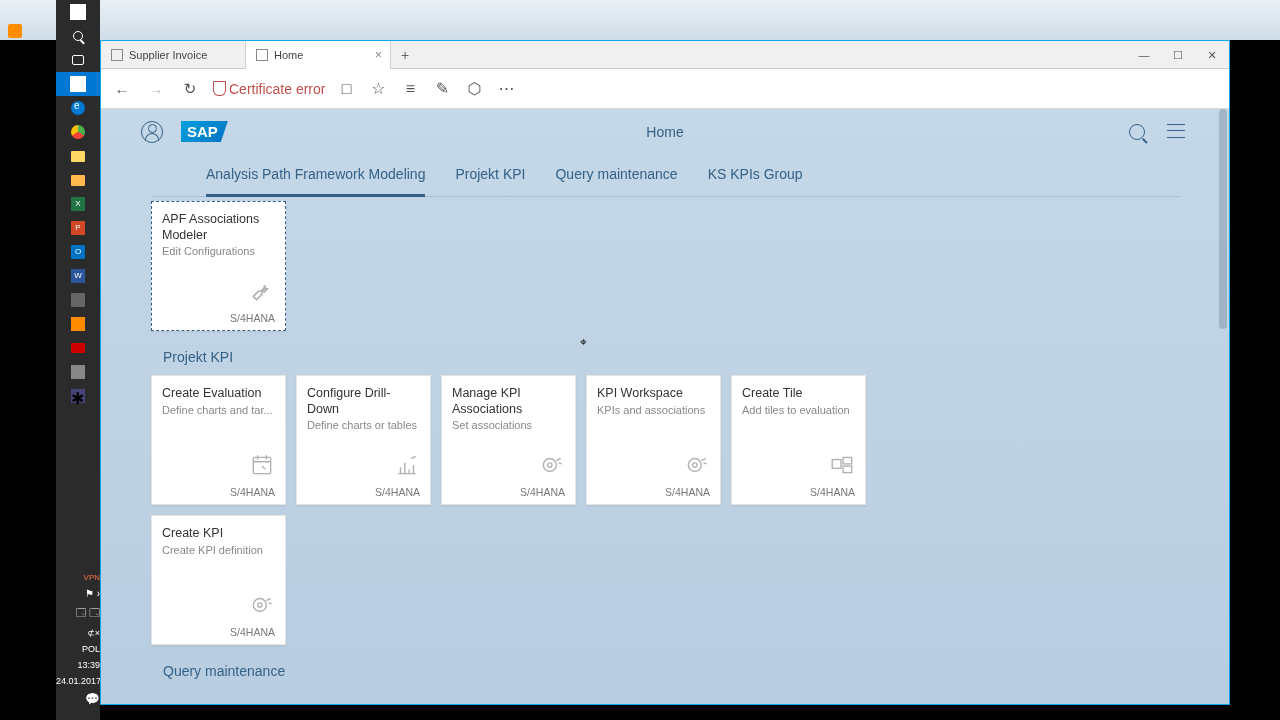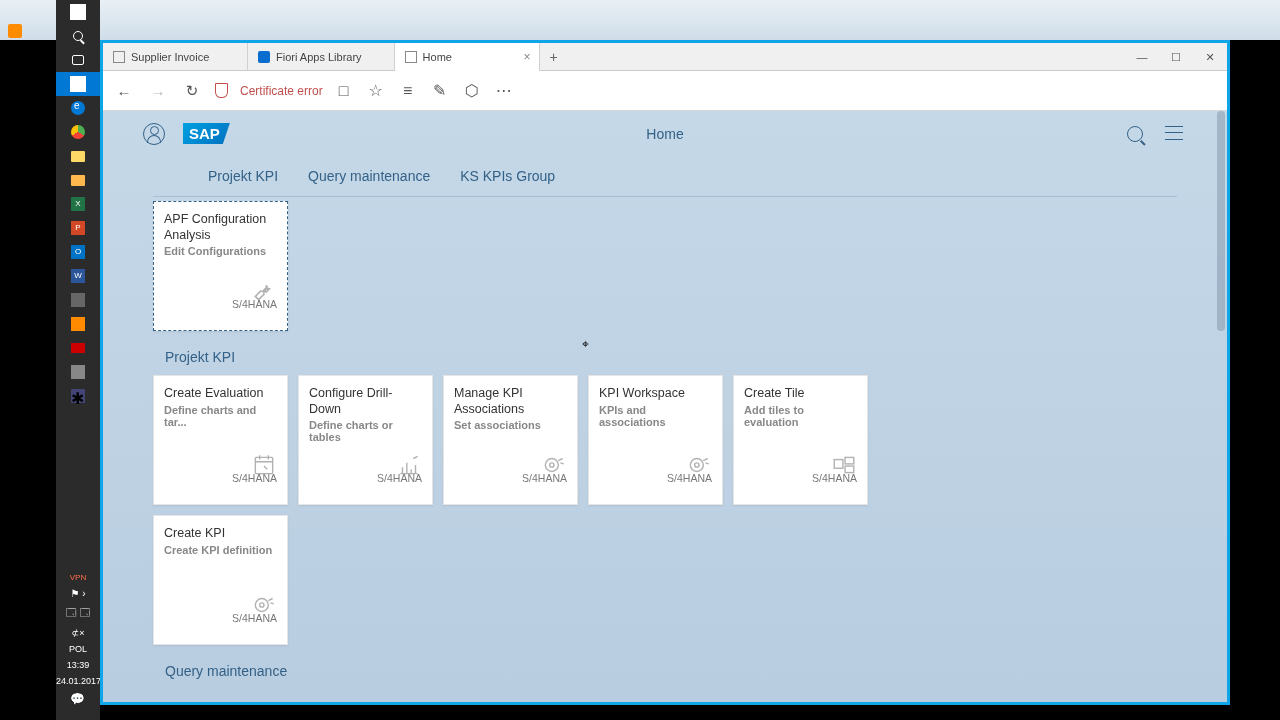--- a/index.html
+++ b/index.html
@@ -22,39 +22,39 @@
 .ticon-folder { background: #ffd966; width: 14px; height: 11px; border-radius: 1px; }
 .ticon-folder2 { background: #ffb84d; width: 14px; height: 11px; border-radius: 1px; }
 .ticon-excel { background: #217346; width: 14px; height: 14px; color:#fff; font-size:8px; text-align:center; line-height:14px; }
 .ticon-ppt { background: #d24726; width: 14px; height: 14px; color:#fff; font-size:8px; text-align:center; line-height:14px; }
 .ticon-outlook { background: #0072c6; width: 14px; height: 14px; color:#fff; font-size:8px; text-align:center; line-height:14px; }
 .ticon-word { background: #2b579a; width: 14px; height: 14px; color:#fff; font-size:8px; text-align:center; line-height:14px; }
 .ticon-generic { background: #666; width: 14px; height: 14px; }
 .ticon-red { background: #c00; width: 14px; height: 10px; }
 .ticon-blue { background: #447; width: 14px; height: 14px; }
 .taskbar-bottom { position:absolute; bottom:8px; left:0; width:44px; color:#fff; font-size:9px; text-align:center; }
-.taskbar-bottom div { margin-bottom: 6px; }
-
-.browser-window { position: absolute; left: 100px; top: 40px; width: 1130px; height: 665px; background: #fff; border: 3px solid #0ea5e9; z-index: 10; }
+.taskbar-bottom div { margin-bottom: 6px; text-align: right; }
+
+.browser-window { position: absolute; left: 100px; top: 40px; width: 1130px; height: 665px; background: #fff; border: 1px solid #0ea5e9; z-index: 10; }
 
 .tab-bar { height: 28px; background: #f0f0f0; display: flex; align-items: center; position: relative; border-bottom: 1px solid #ccc; }
 .tab { height: 28px; padding: 0 32px 0 10px; display: flex; align-items: center; gap: 6px; font-size: 11px; color: #444; border-right: 1px solid #d0d0d0; position: relative; min-width: 145px; }
 .tab.active { background: #fff; }
 .tab-icon { width: 12px; height: 12px; display: inline-block; }
 .tab-icon-sap { border: 1px solid #888; }
 .tab-icon-fiori { background: #0a6ed1; border-radius: 2px; }
 .tab-icon-gtw { background: radial-gradient(#ff8c00, #cc6600); border-radius: 50%; }
 .tab-close { position: absolute; right: 8px; font-size: 12px; color: #888; }
 .new-tab { width: 28px; height: 28px; display: flex; align-items: center; justify-content: center; font-size: 14px; color: #666; }
 .win-controls { position: absolute; right: 0; top: 0; display: flex; }
 .win-btn { width: 34px; height: 28px; display: flex; align-items: center; justify-content: center; font-size: 11px; color: #555; }
 
 .addr-bar { height: 40px; background: #fff; display: flex; align-items: center; padding: 0 10px; gap: 12px; border-bottom: 1px solid #d8d8d8; }
 .nav-btn { width: 22px; height: 22px; display:flex; align-items:center; justify-content:center; color:#555; font-size:15px; cursor:pointer; }
-.cert-error { color: #c0504d; font-size: 12px; display: flex; align-items: center; gap: 12px; }
+.cert-error { color: #c0504d; font-size: 14px; display: flex; align-items: center; gap: 3px; }
 .shield-icon { width: 13px; height: 15px; border: 1.5px solid #c0504d; border-radius: 1px 1px 40% 40%; }
 .url { flex: 1; font-size: 11px; color: #888; }
 .url .bold { color: #333; }
 .addr-icons { display: flex; gap: 14px; align-items: center; }
 .addr-icon { width: 18px; height: 18px; color: #555; font-size: 16px; display:flex; align-items:center; justify-content:center; }
 
 .fiori-page { height: calc(100% - 68px); background: linear-gradient(180deg, #c5d8e8 0%, #b8cde0 100%); overflow: hidden; position: relative; }
 .shell-bar { height: 45px; display: flex; align-items: center; padding: 0 40px; position: relative; }
 .user-icon { width: 22px; height: 22px; border: 1.5px solid #346187; border-radius: 50%; position: relative; margin-right: 18px; }
 .user-icon::before { content:''; position:absolute; width:7px; height:7px; border:1.5px solid #346187; border-radius:50%; top:2px; left:5.5px; }
@@ -70,23 +70,23 @@
 .group-tabs { padding: 12px 55px 0; display: flex; gap: 30px; border-bottom: 1px solid rgba(52,97,135,0.2); margin: 0 50px; }
 .group-tab { color: #346187; font-size: 14px; padding-bottom: 12px; cursor: pointer; }
 .group-tab.active { border-bottom: 3px solid #346187; margin-bottom: -1px; }
 
 .content { padding: 4px 50px; }
 .tile-row { display: flex; gap: 10px; flex-wrap: wrap; }
 .group-title { color: #346187; font-size: 14px; margin: 18px 0 10px 12px; }
 .tile { width: 135px; height: 130px; background: #fff; border: 1px solid rgba(0,0,0,0.1); box-shadow: 0 1px 2px rgba(0,0,0,0.08); padding: 10px 8px 6px 10px; position: relative; cursor: pointer; }
 .tile.selected { border: 1px dashed #346187; }
 .tile-title { color: #333; font-size: 12.5px; line-height: 1.25; }
-.tile-subtitle { color: #888; font-size: 11px; margin-top: 2px; font-weight: bold; }
+.tile-subtitle { color: #888; font-size: 11px; margin-top: 2px; }
 .tile-icon { position: absolute; right: 10px; bottom: 26px; width: 26px; height: 26px; opacity: 0.45; color: #555; }
-.tile-footer { position: absolute; right: 10px; bottom: 20px; color: #777; font-size: 10.5px; }
+.tile-footer { position: absolute; right: 10px; bottom: 6px; color: #777; font-size: 10.5px; }
 
 .cursor { position:absolute; left:479px; top:226px; font-size:12px; color:#000; }
 .scrollbar { position:absolute; right:2px; top:0; width:8px; height:220px; background:rgba(100,120,140,0.35); border-radius:4px; }
 </style>
 </head>
 <body>
 
 <div class="desktop-top">
     <div class="orange-icon"></div>
 
@@ -155,24 +155,20 @@
     <div style="font-size:12px">💬</div>
   </div>
 </div>
 
 <div class="browser-window">
   <div class="tab-bar">
     <div class="tab">
         <span class="tab-icon tab-icon-sap"></span>
         <span>Supplier Invoice</span>
       </div>
-    <div class="tab">
-        <span class="tab-icon tab-icon-fiori"></span>
-        <span>Fiori Apps Library</span>
-      </div>
     <div class="tab active">
         <span class="tab-icon tab-icon-sap"></span>
         <span>Home</span>
         <span class="tab-close">×</span>
       </div>
     <div class="new-tab">+</div>
     <div class="win-controls">
       <div class="win-btn">—</div>
       <div class="win-btn">☐</div>
       <div class="win-btn">✕</div>
@@ -202,29 +198,30 @@
       <div class="user-icon"></div>
       <div class="sap-logo">SAP</div>
       <div class="shell-title">Home</div>
       <div class="shell-right">
         <div class="shell-search"></div>
         <div class="shell-menu"></div>
       </div>
     </div>
 
     <div class="group-tabs">
+      <div class="group-tab active">Analysis Path Framework Modeling</div>
       <div class="group-tab">Projekt KPI</div>
       <div class="group-tab">Query maintenance</div>
       <div class="group-tab">KS KPIs Group</div>
     </div>
 
     <div class="content">
       <div class="tile-row">
         <div class="tile selected">
-          <div class="tile-title">APF Configuration Analysis</div>
+          <div class="tile-title">APF Associations Modeler</div>
           <div class="tile-subtitle">Edit Configurations</div>
           <svg class="tile-icon" viewBox="0 0 24 24" fill="none" stroke="currentColor" stroke-width="1.5">
               <path d="M14 7a4 4 0 0 1-5 5L4 17l3 3 5-5a4 4 0 0 1 5-5l-3 3-2-2 3-3z"></path>
             </svg>
           <div class="tile-footer">S/4HANA</div>
         </div>
       </div>
 
       <div class="group-title">Projekt KPI</div>
       <div class="tile-row" id="pkpi-row1">

